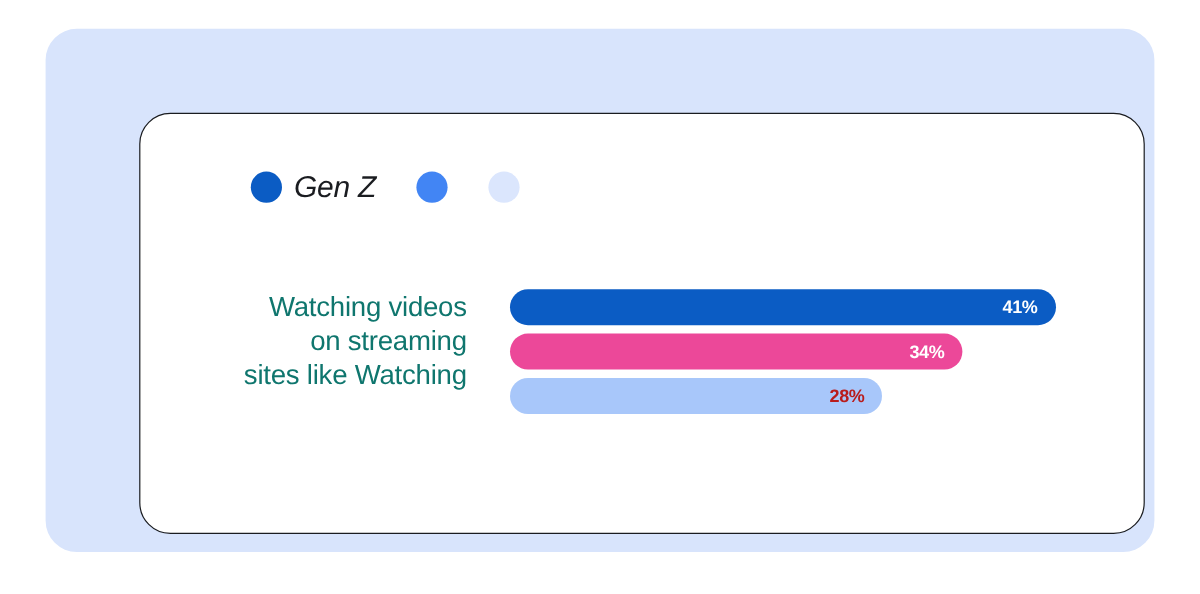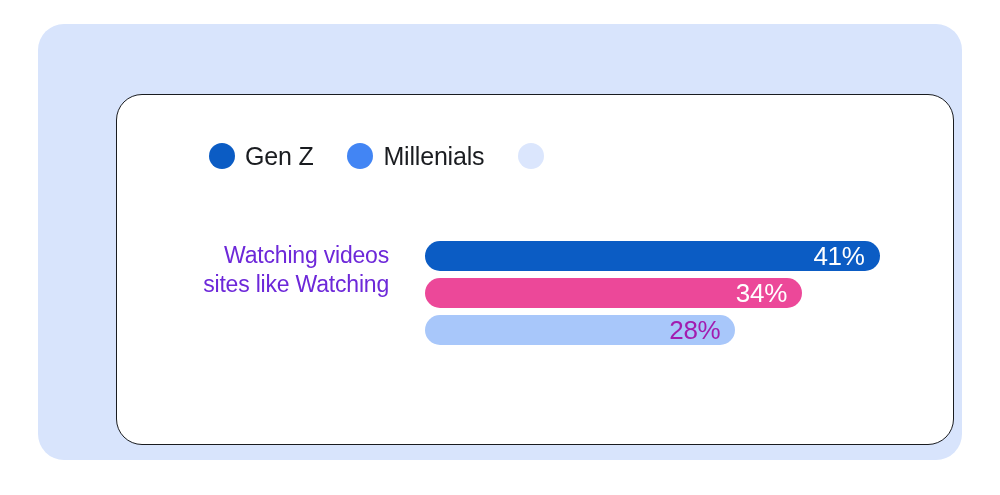--- a/index.html
+++ b/index.html
@@ -45,20 +45,21 @@
     left: 92px;
     top: 48px;
     display: flex;
     align-items: center;
     gap: 34px;
   }
   .legend-item {
     display: flex;
     align-items: center;
     gap: 10px;
+    font-style: italic;
   }
   .legend-dot {
     width: 26px;
     height: 26px;
     border-radius: 50%;
     flex: 0 0 auto;
   }
   .legend-label {
     font-size: 25px;
     line-height: 1;
@@ -77,21 +78,21 @@
   #category-row {
     position: relative;
     display: flex;
     align-items: flex-start;
   }
   #category-label {
     width: 272px;
     text-align: right;
     font-size: 23px;
     line-height: 28.5px;
-    color: #6d28d9;
+    color: #0f766e;
     letter-spacing: -0.2px;
     padding-top: 1px;
     box-sizing: border-box;
     padding-right: 0px;
   }
   #bars-area {
     position: relative;
     margin-left: 36px;
     width: 510px;
     padding-top: 1px;
@@ -105,68 +106,68 @@
   .bar {
     height: 30px;
     border-radius: 15px;
     display: flex;
     align-items: center;
     justify-content: flex-end;
     box-sizing: border-box;
     padding-right: 15px;
   }
   .bar-value {
-    font-size: 26px;
-    font-weight: normal;
+    font-size: 15px;
+    font-weight: bold;
     line-height: 1;
     letter-spacing: -0.3px;
   }
 </style>
 </head>
 <body>
 
 <div id="outer-panel" style="background: rgb(216, 228, 252);">
   <div id="chart-card" style="background: rgb(255, 255, 255); border-color: rgb(26, 28, 32);">
 
     <div id="legend">
       <div class="legend-item">
         <span class="legend-dot" style="background: rgb(11, 92, 196);"></span>
         <span class="legend-label">Gen Z</span>
       </div>
       <div class="legend-item">
         <span class="legend-dot" style="background: rgb(66, 133, 244);"></span>
-        <span class="legend-label">Millenials</span>
       </div>
       <div class="legend-item">
         <span class="legend-dot" style="background: rgb(219, 230, 253);"></span>
       </div>
     </div>
 
     <div id="chart-body">
       <div id="category-row">
 
         <div id="category-label">
           <div>Watching videos</div>
+          <div>on streaming</div>
           <div>sites like Watching</div>
         </div>
 
         <div id="bars-area">
           <div class="bar-row">
             <div class="bar" style="background: rgb(11, 92, 196); width: 454.565px;">
               <span class="bar-value" style="color: rgb(255, 255, 255);">41%</span>
             </div>
           </div>
           <div class="bar-row">
             <div class="bar" style="background: #ec4899; width: 376.957px;">
               <span class="bar-value" style="color: rgb(255, 255, 255);">34%</span>
             </div>
           </div>
           <div class="bar-row">
             <div class="bar" style="background: rgb(168, 199, 250); width: 310.435px;">
-              <span class="bar-value" style="color: #a21caf;">28%</span>
+              <span class="bar-value" style="color: #b91c1c;">28%</span>
             </div>
           </div>
         </div>
 
       </div>
     </div>
 
   </div>
 </div>
 

